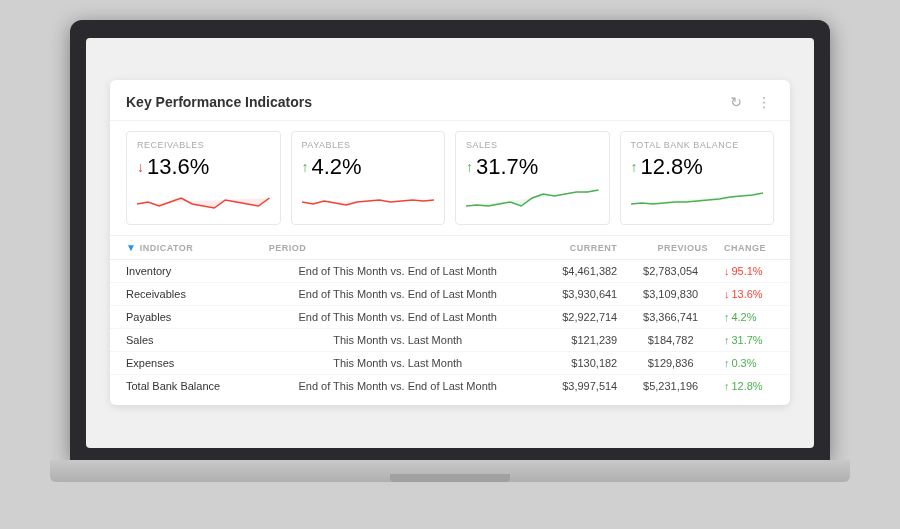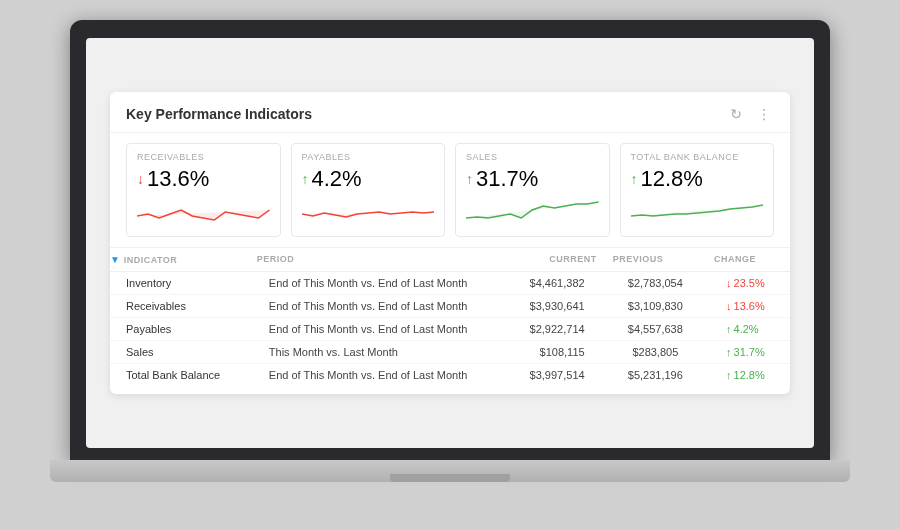--- a/index.html
+++ b/index.html
@@ -162,45 +162,46 @@
       padding: 6px 8px;
       text-align: left;
       font-size: 9px;
       color: #aaa;
       font-weight: 600;
       letter-spacing: 0.5px;
       text-transform: uppercase;
     }
 
     .kpi-table thead th:first-child {
-      padding-left: 0;
+      padding-left: 16px;
     }
 
     .kpi-table tbody tr {
       border-bottom: 1px solid #f5f5f5;
     }
 
     .kpi-table tbody tr:last-child {
       border-bottom: none;
     }
 
     .kpi-table tbody td {
-      padding: 5px 20px;
+      padding: 5px 8px;
       color: #444;
     }
 
     .kpi-table tbody td:first-child {
       padding-left: 16px;
       color: #333;
       font-weight: 500;
     }
 
     .period-link {
       color: #2196f3;
       cursor: pointer;
+      text-align: center;
     }
 
     .current-val {
       color: #2196f3;
       text-align: right;
     }
 
     .prev-val {
       color: #666;
       text-align: center;
@@ -292,70 +293,82 @@
 
         <div class="table-container">
           <table class="kpi-table">
             <thead>
               <tr>
                 <th>
                   <span class="sort-indicator">▼ </span>INDICATOR
                 </th>
                 <th>PERIOD</th>
                 <th style="text-align:right;">CURRENT</th>
-                <th style="text-align:left;">PREVIOUS</th>
+                <th style="text-align:right;">PREVIOUS</th>
                 <th>CHANGE</th>
               </tr>
             </thead>
             <tbody id="table-body">
             <tr>
                   <td>Inventory</td>
                   <td class="period-link">End of This Month vs. End of Last Month</td>
                   <td class="current-val">$4,461,382</td>
                   <td class="prev-val">$2,783,054</td>
                   <td>
                     <span class="change-val">
                       <span class="change-down">↓ </span>
-                      <span class="change-down">23.5%</span>
+                      <span class="change-down">95.1%</span>
                     </span>
                   </td>
                 </tr>
                 <tr>
                   <td>Receivables</td>
                   <td class="period-link">End of This Month vs. End of Last Month</td>
                   <td class="current-val">$3,930,641</td>
                   <td class="prev-val">$3,109,830</td>
                   <td>
                     <span class="change-val">
                       <span class="change-down">↓ </span>
                       <span class="change-down">13.6%</span>
                     </span>
                   </td>
                 </tr>
                 <tr>
                   <td>Payables</td>
                   <td class="period-link">End of This Month vs. End of Last Month</td>
                   <td class="current-val">$2,922,714</td>
-                  <td class="prev-val">$4,557,638</td>
+                  <td class="prev-val">$3,366,741</td>
                   <td>
                     <span class="change-val">
                       <span class="change-up">↑ </span>
                       <span class="change-up">4.2%</span>
                     </span>
                   </td>
                 </tr>
                 <tr>
                   <td>Sales</td>
                   <td class="period-link">This Month vs. Last Month</td>
-                  <td class="current-val">$108,115</td>
-                  <td class="prev-val">$283,805</td>
+                  <td class="current-val">$121,239</td>
+                  <td class="prev-val">$184,782</td>
                   <td>
                     <span class="change-val">
                       <span class="change-up">↑ </span>
                       <span class="change-up">31.7%</span>
+                    </span>
+                  </td>
+                </tr>
+                <tr>
+                  <td>Expenses</td>
+                  <td class="period-link">This Month vs. Last Month</td>
+                  <td class="current-val">$130,182</td>
+                  <td class="prev-val">$129,836</td>
+                  <td>
+                    <span class="change-val">
+                      <span class="change-up">↑ </span>
+                      <span class="change-up">0.3%</span>
                     </span>
                   </td>
                 </tr>
                 <tr>
                   <td>Total Bank Balance</td>
                   <td class="period-link">End of This Month vs. End of Last Month</td>
                   <td class="current-val">$3,997,514</td>
                   <td class="prev-val">$5,231,196</td>
                   <td>
                     <span class="change-val">

